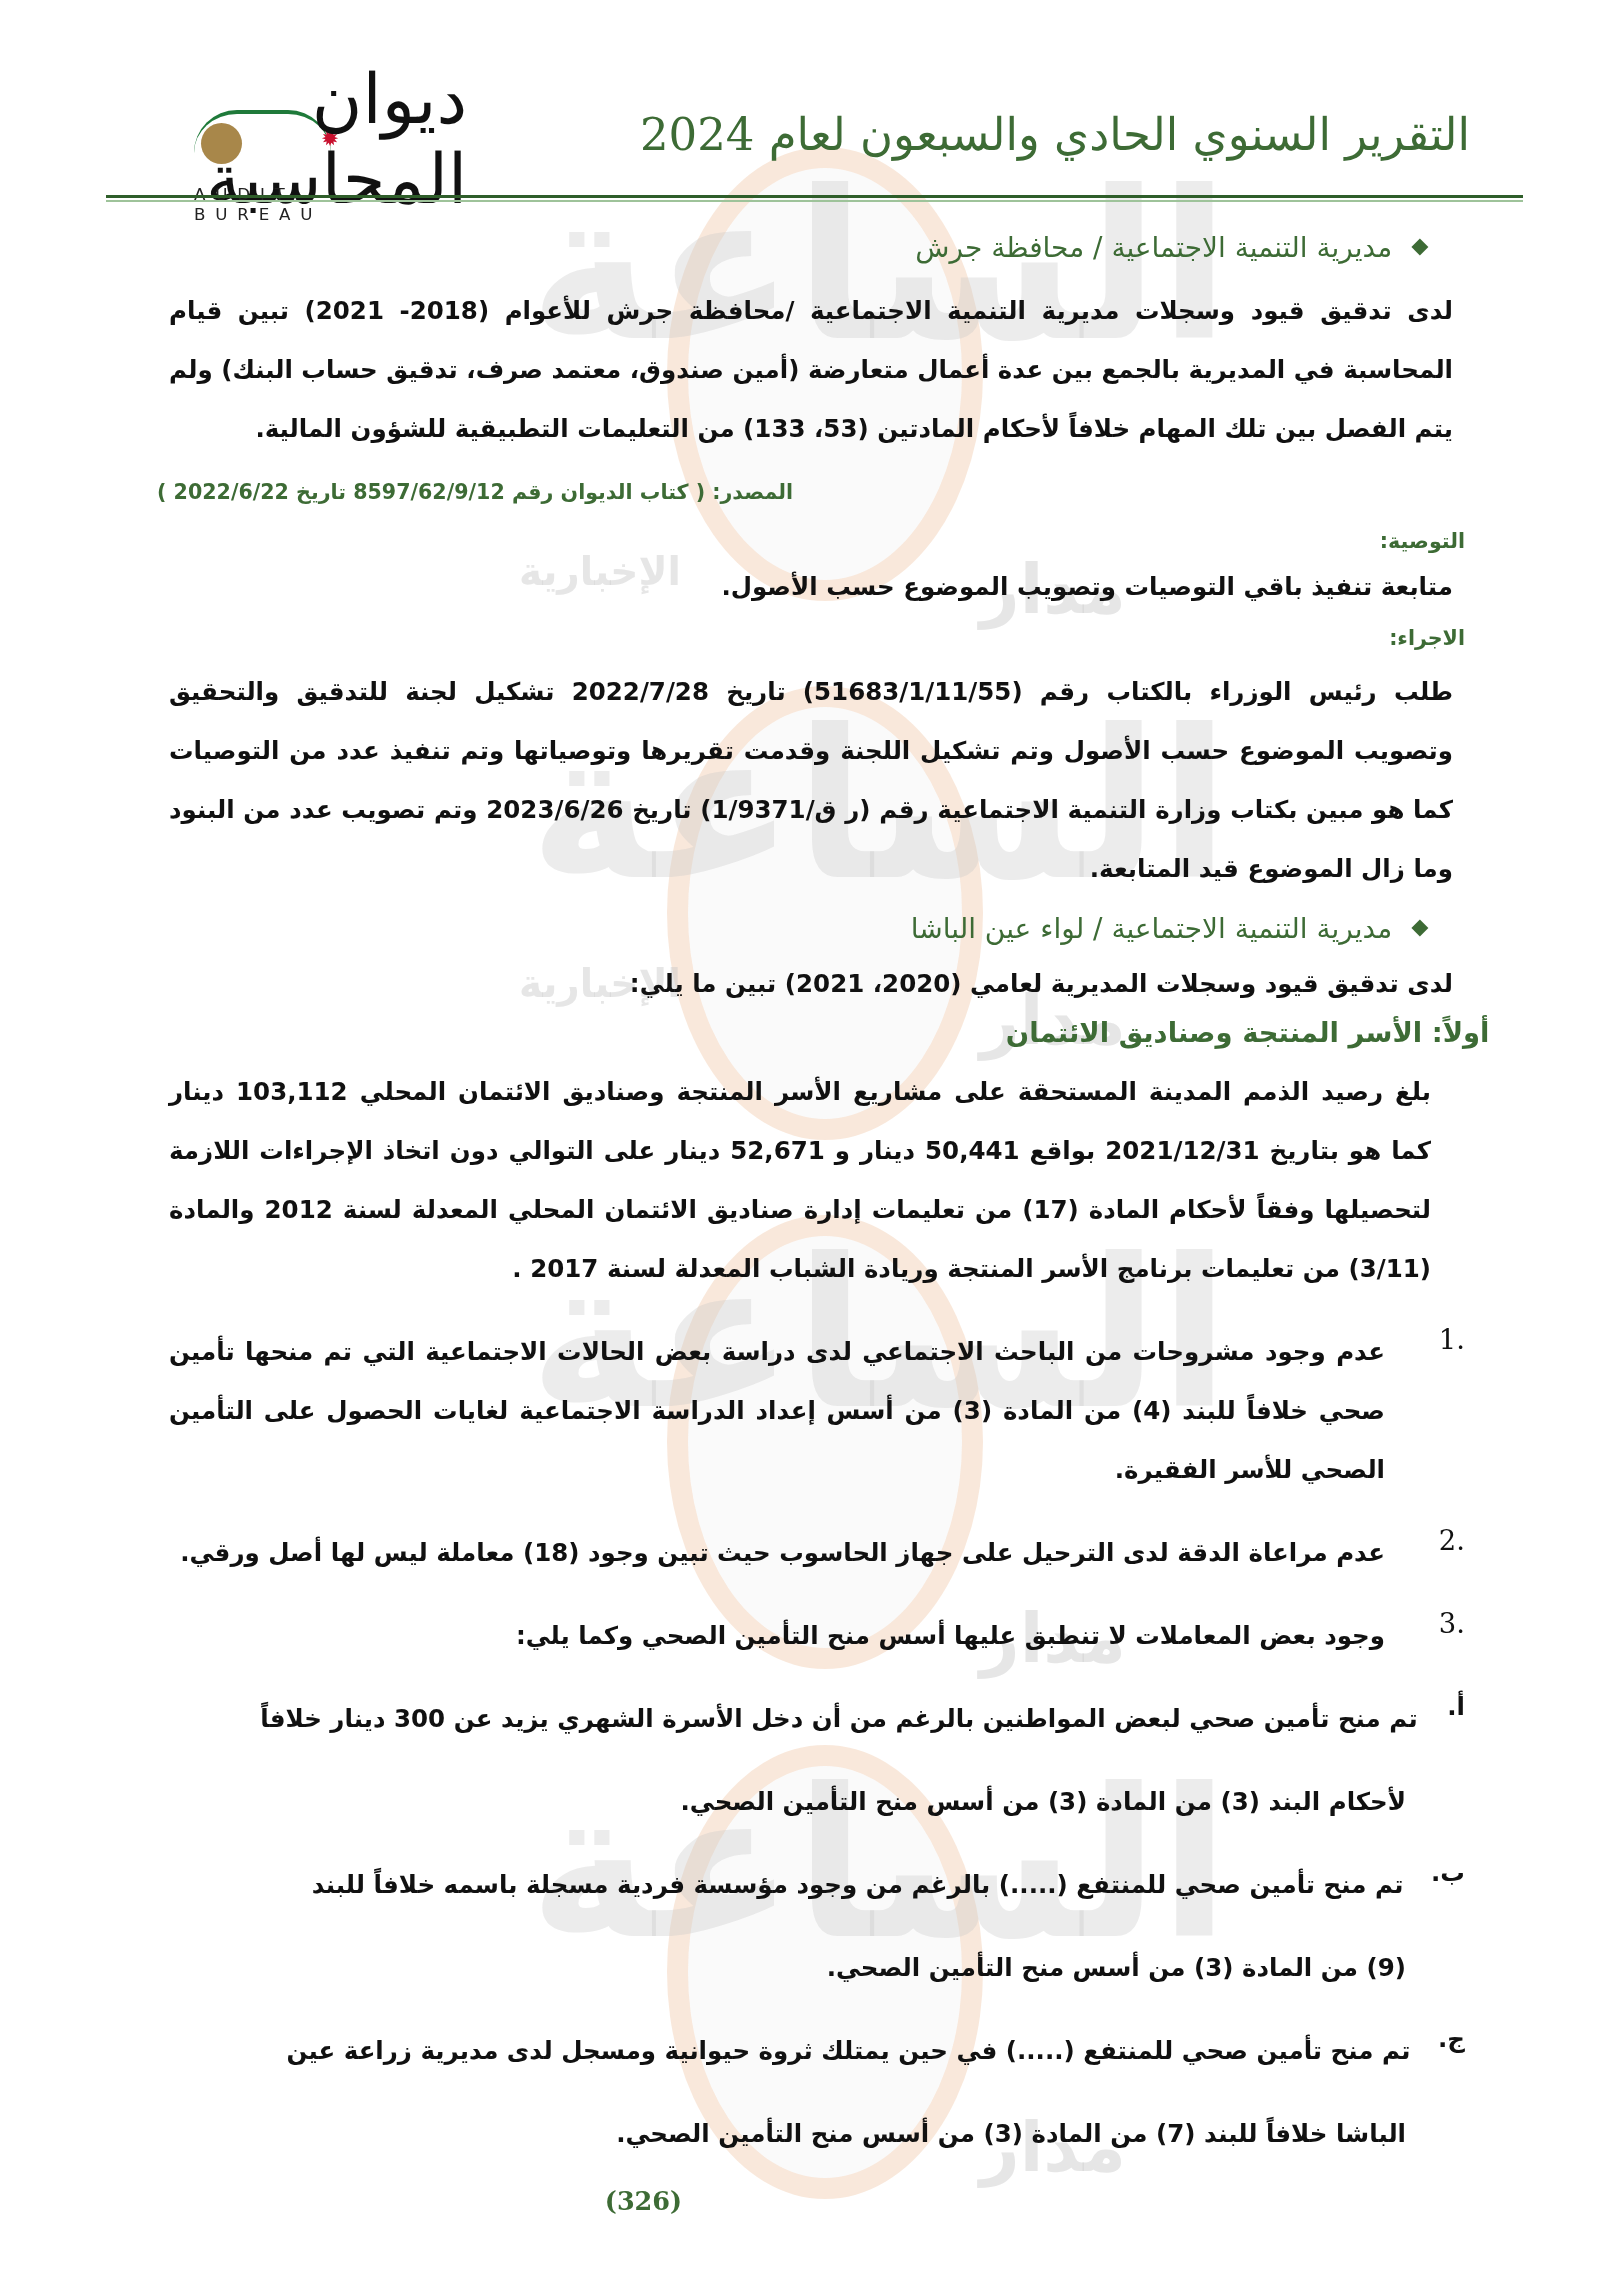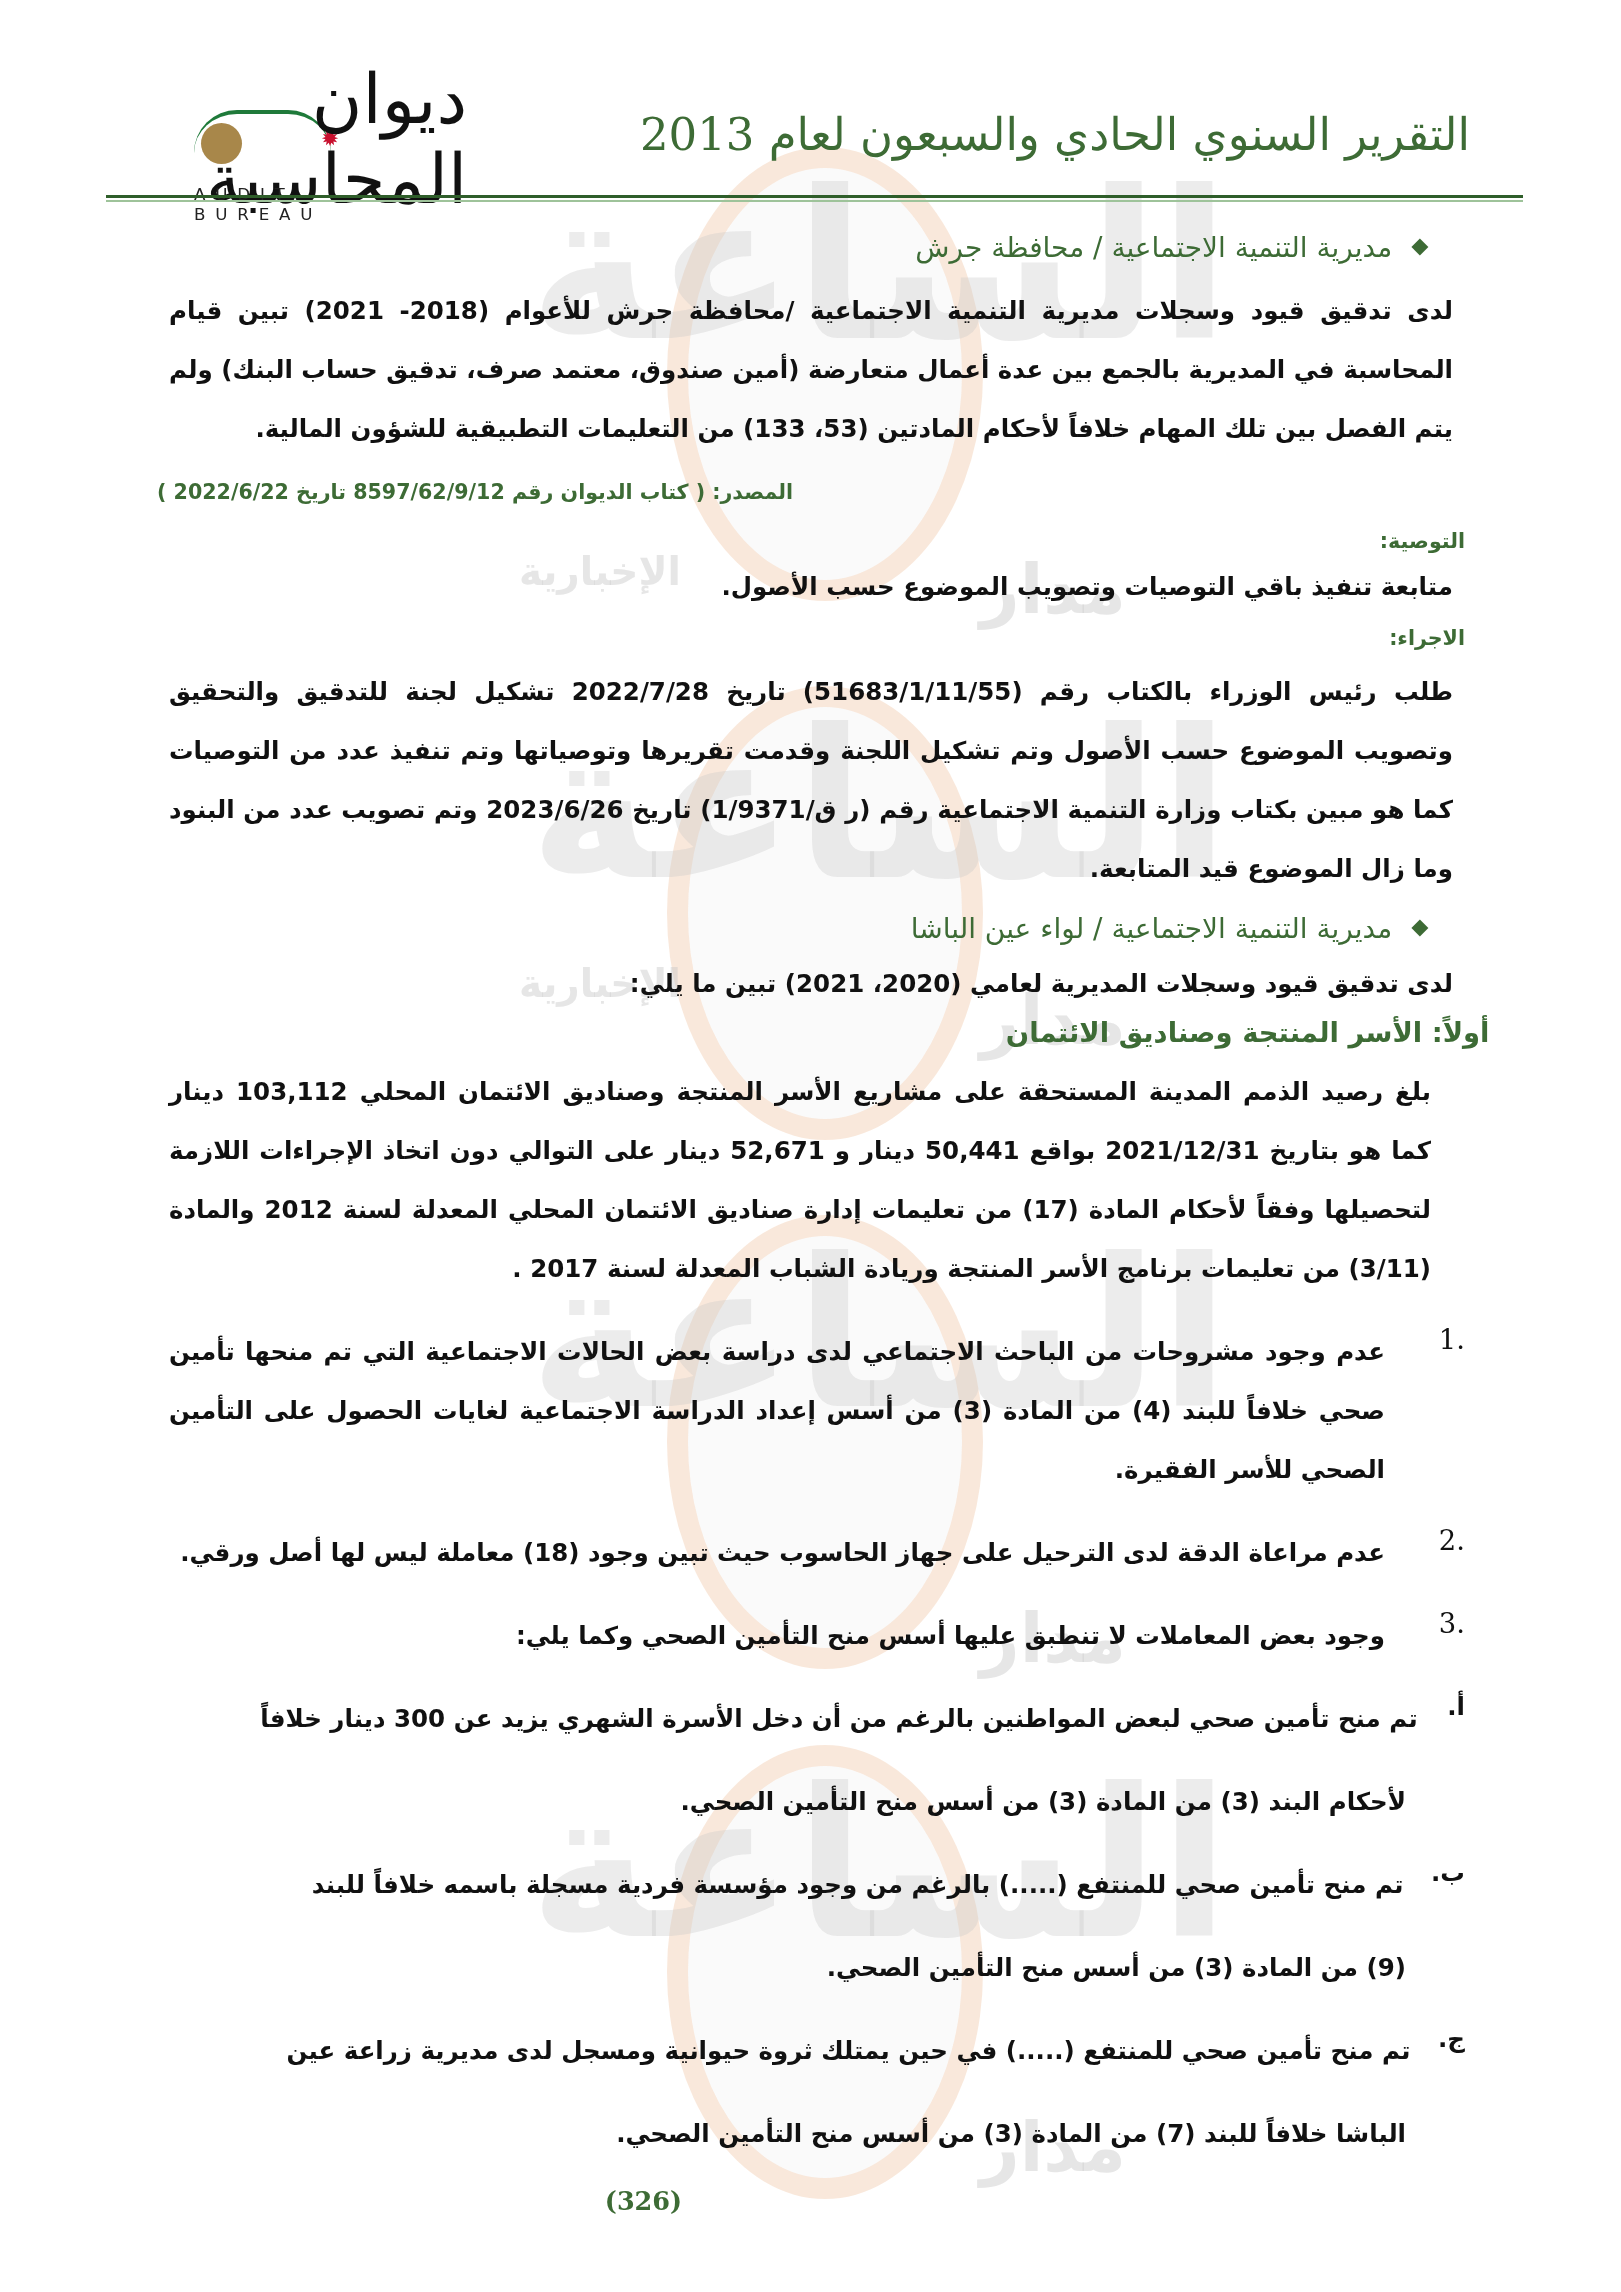--- a/index.html
+++ b/index.html
@@ -72,21 +72,21 @@
   </div>
 
   <div class="header">
     <div class="logo">
       <div class="logo-arc"></div>
       <div class="logo-seal"></div>
       <div class="logo-star">✹</div>
       <div class="logo-arabic">ديوان المحاسبة</div>
       <div class="logo-en">AUDIT BUREAU</div>
     </div>
-    <div class="report-title">التقرير السنوي الحادي والسبعون لعام 2013</div>
+    <div class="report-title">التقرير السنوي الحادي والسبعون لعام 2024</div>
   </div>
   <div class="header-rule"></div>
   <div class="header-rule2"></div>
 
   <div class="content">
 
     <div class="sec-head" style="margin-top:7.8px;">
       <span class="diamond"></span>
       <span>مديرية التنمية الاجتماعية / محافظة جرش</span>
     </div>

